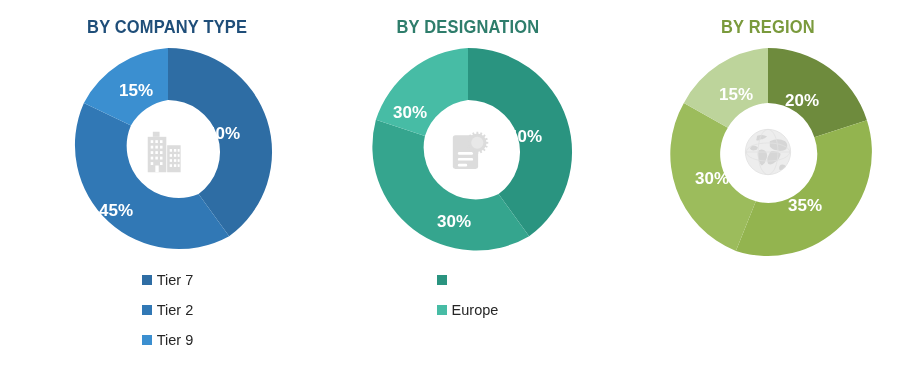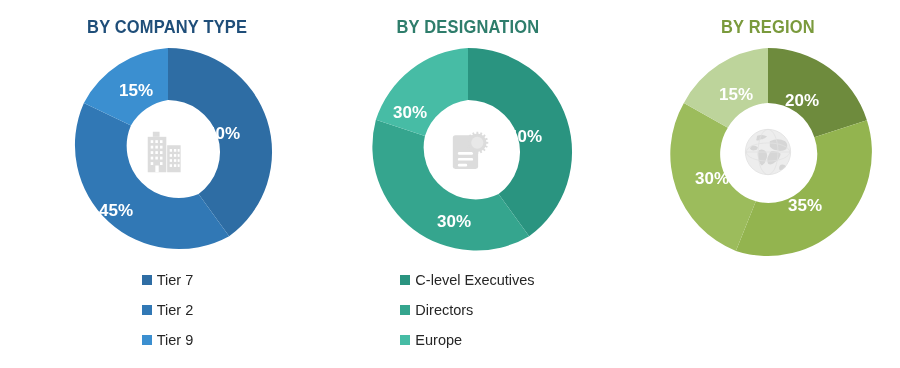--- a/index.html
+++ b/index.html
@@ -226,25 +226,20 @@
             </g>
           </g>
           <circle cx="43" cy="21" r="7.2" fill="#E8E8E8"></circle>
         </svg>
       </div>
     </div>
 
     <div class="legend">
       <div class="legend-item">
         <span class="swatch" style="background:#2A9480"></span>
-        <span class="legend-label">C-level Executives</span>
-      </div>
-      <div class="legend-item">
-        <span class="swatch" style="background:#35A58E"></span>
-        <span class="legend-label">Directors</span>
       </div>
       <div class="legend-item">
         <span class="swatch" style="background:#47BCA5"></span>
         <span class="legend-label">Europe</span>
       </div>
     </div>
   </div>
 
   <div class="panel">
     <div class="panel-title" style="color: rgb(122, 154, 60);">BY REGION</div>

